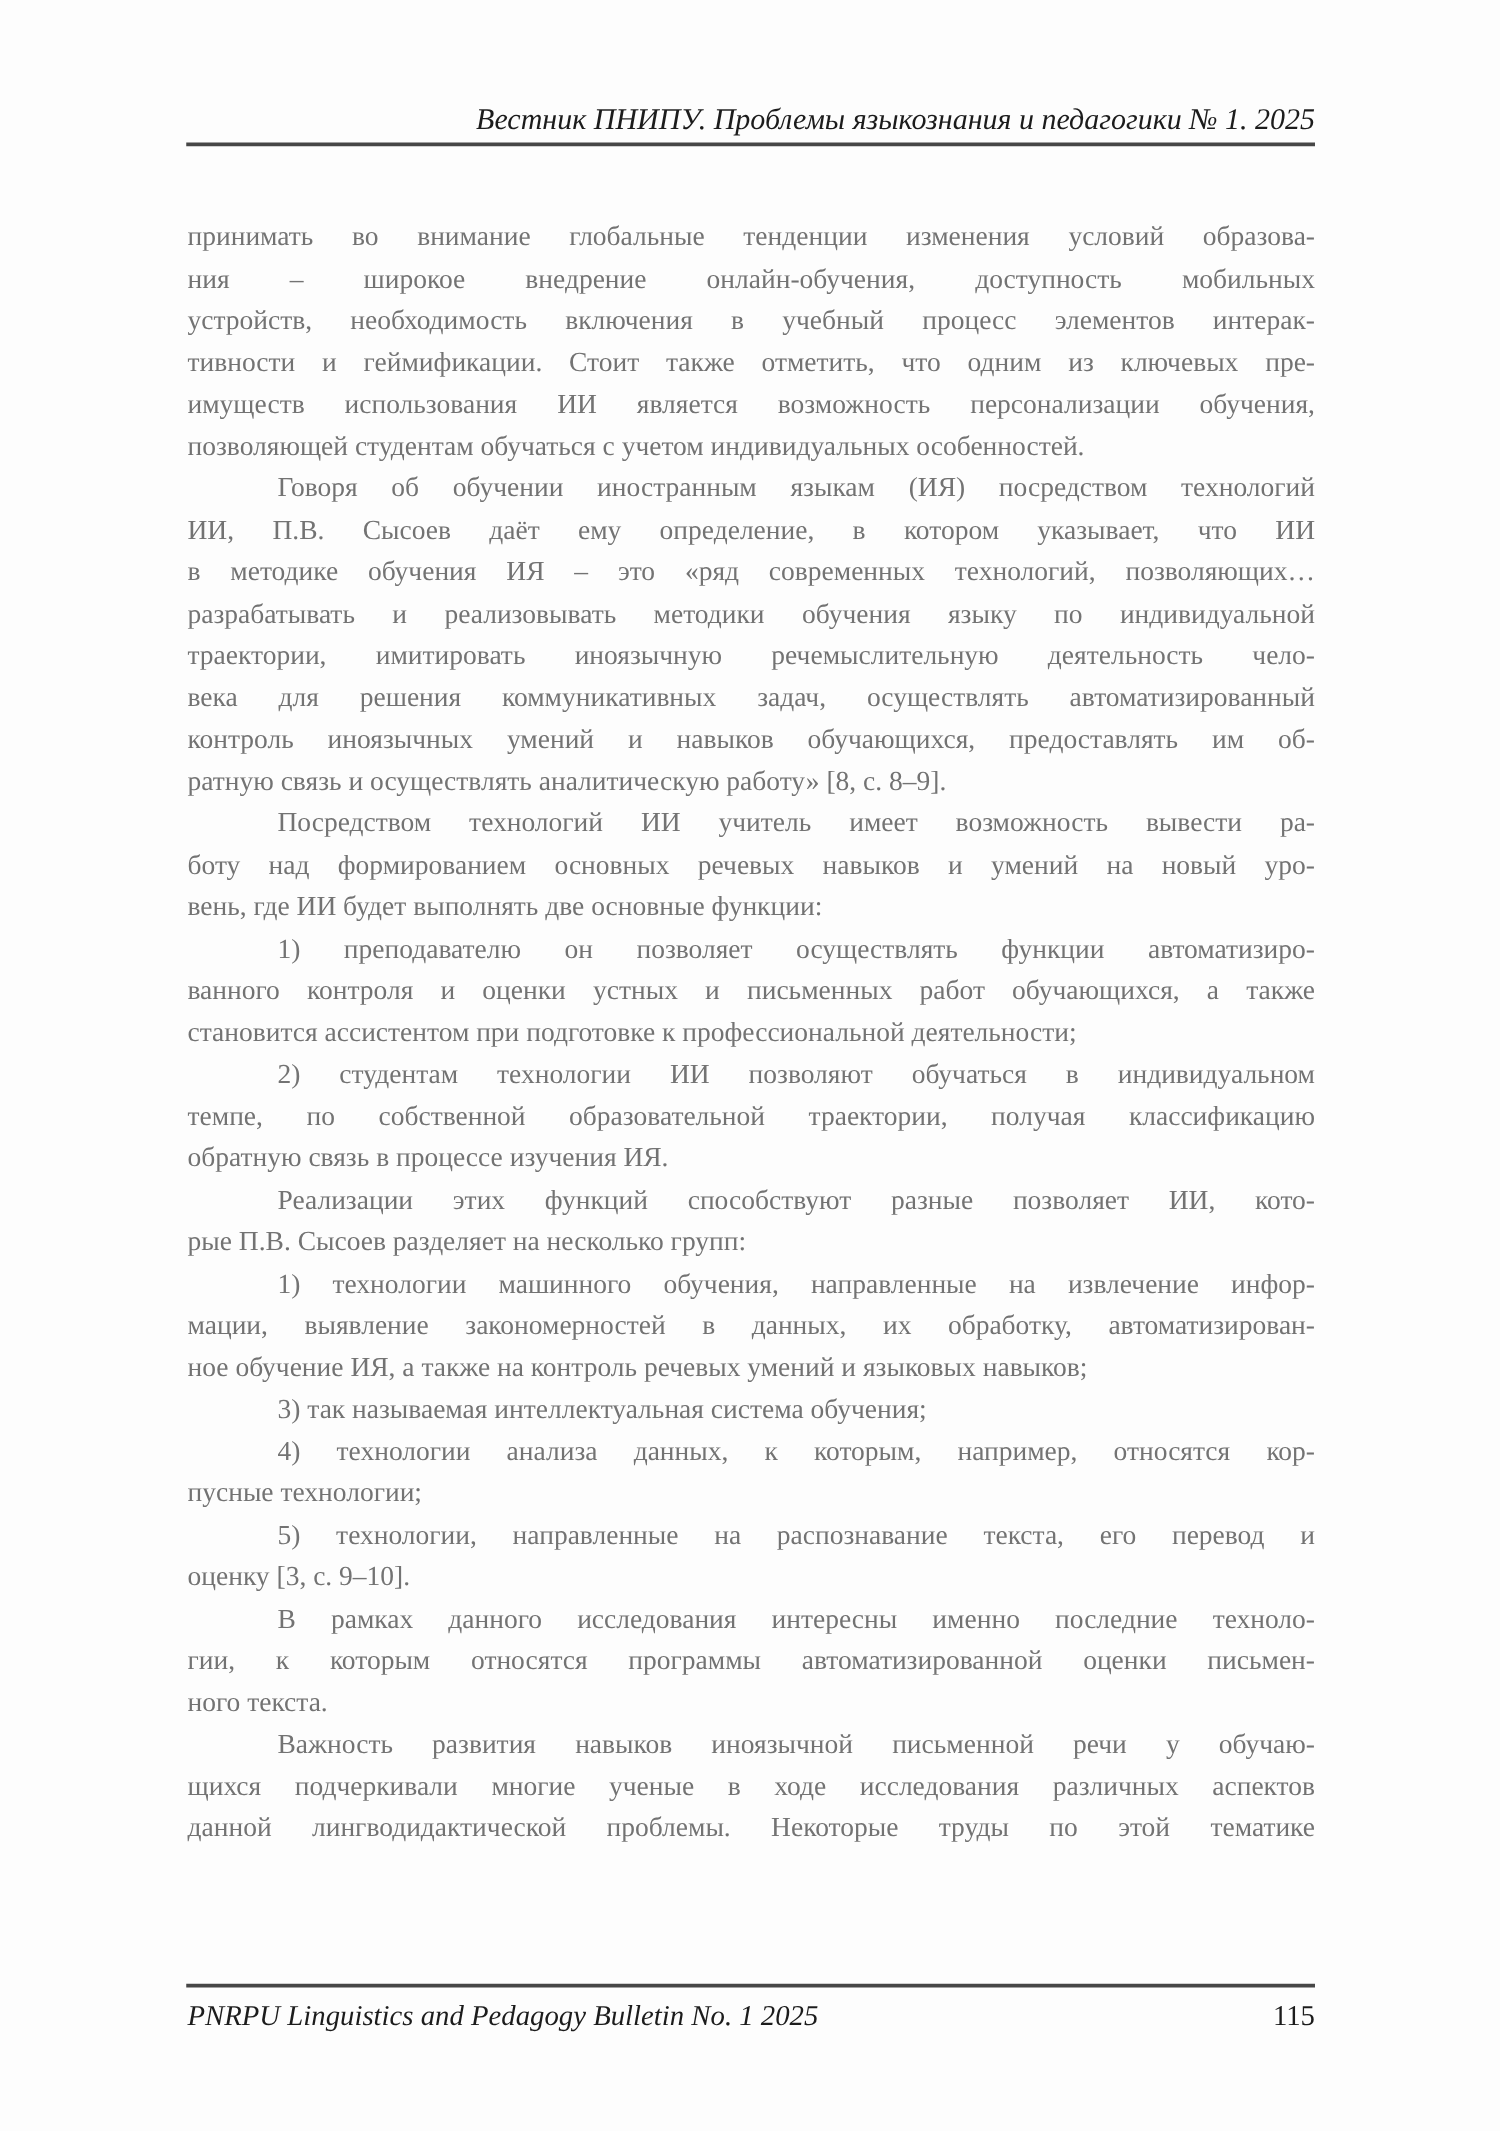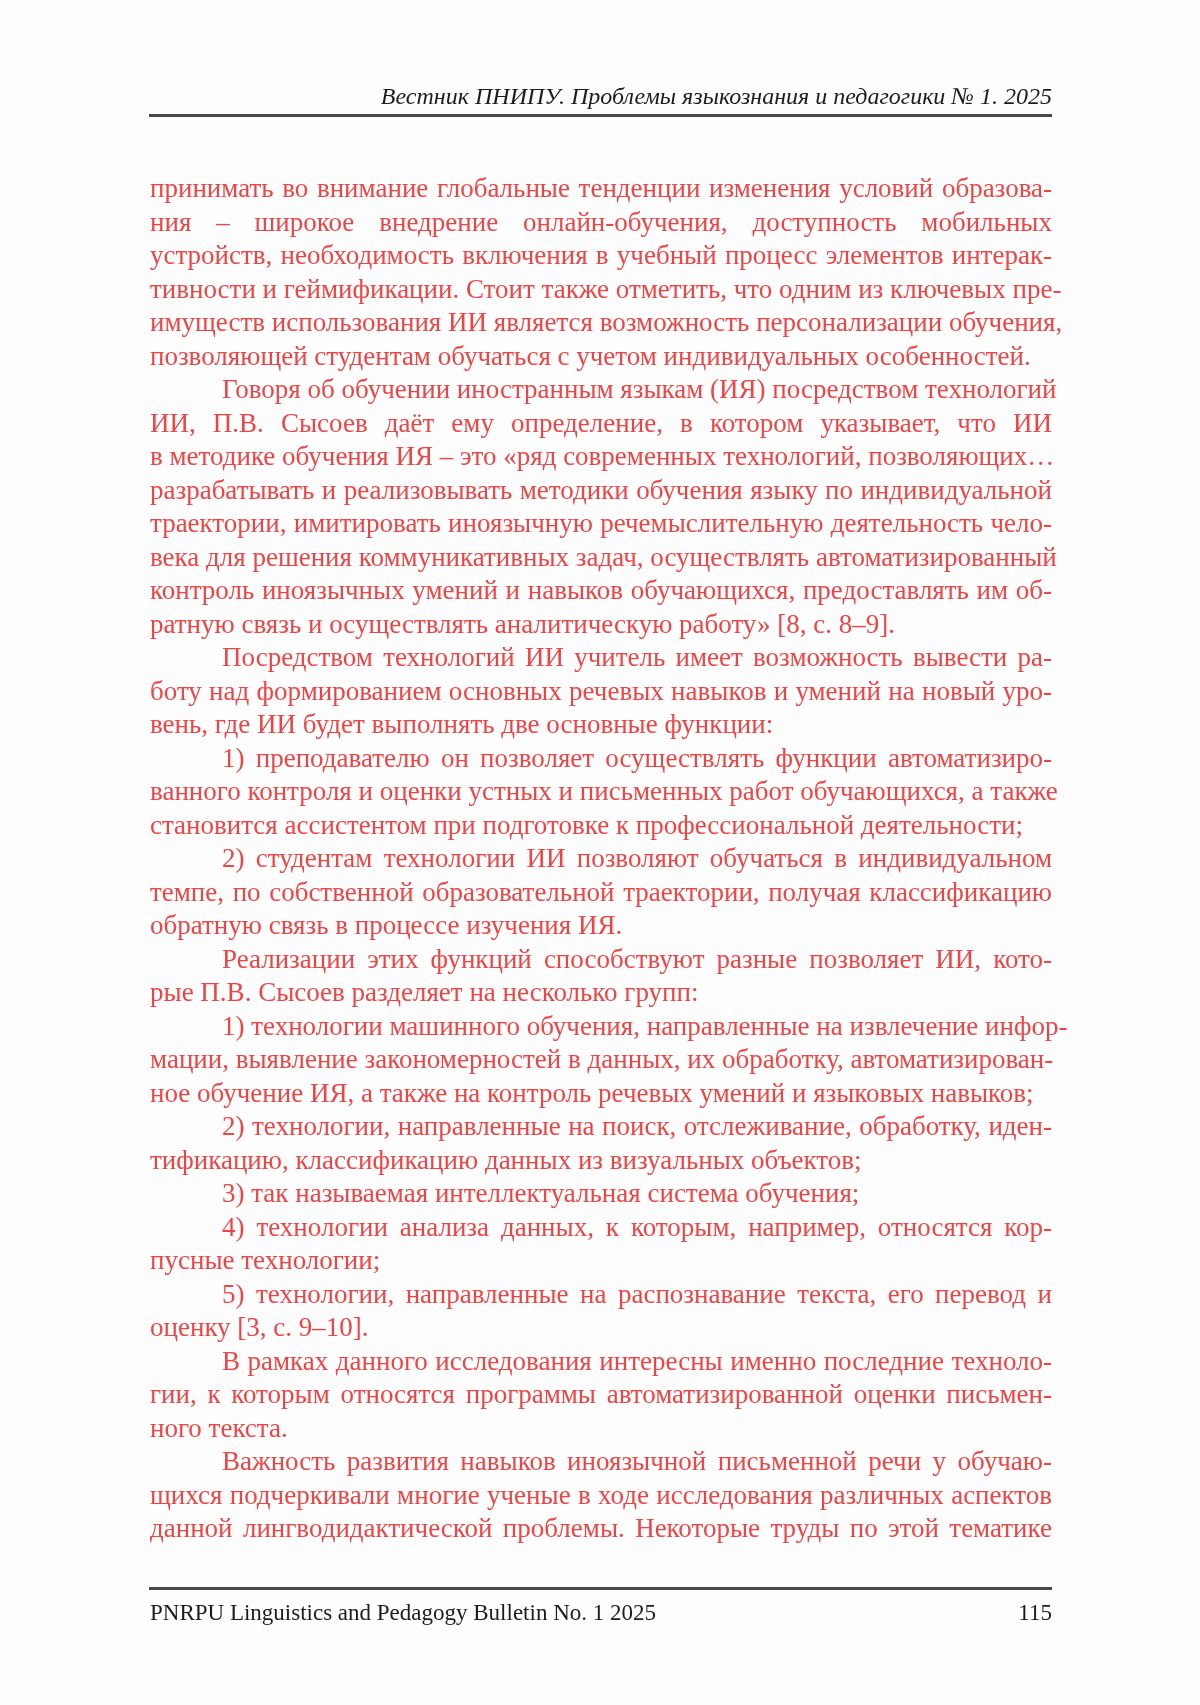--- a/index.html
+++ b/index.html
@@ -24,23 +24,23 @@
     font-size:24px;line-height:28px;
     color:#1c1c1c;
     white-space:nowrap;
   }
   .rule{position:absolute;left:149px;width:903px;background:#474747;}
   .header-rule{top:114px;height:3px;}
   
   .body-text{
     position:absolute;
     top:172px;left:150px;width:902px;
-    font-size:27px;
+    font-size:22px;
     line-height:33.5px;
-    color:#ef4444;
+    color:#737373;
   }
   .paragraph{margin:0;}
   .line{
     white-space:nowrap;
     text-align:justify;
     text-align-last:justify;
   }
   .line.last{
     text-align-last:left;
   }
@@ -51,21 +51,21 @@
   .footer-rule{top:1587px;height:3px;}
   .footer-row{
     position:absolute;
     top:1598px;left:150px;width:902px;
     display:flex;
     justify-content:space-between;
     align-items:baseline;
     font-size:23px;line-height:30px;
     color:#1c1c1c;
   }
-  .footer-journal{white-space:nowrap;}
+  .footer-journal{font-style:italic;white-space:nowrap;}
   .footer-page{font-style:normal;}
 </style>
 </head>
 <body>
 
 <div class="page">
 
   <div class="header-title">Вестник ПНИПУ. Проблемы языкознания и педагогики № 1. 2025</div>
   <div class="rule header-rule"></div>
 
@@ -106,24 +106,20 @@
       <div class="paragraph">
         <div class="line indent">Реализации этих функций способствуют разные позволяет ИИ, кото-</div>
         <div class="line last">рые П.В. Сысоев разделяет на несколько групп:</div>
       </div>
       <div class="paragraph">
         <div class="line indent">1) технологии машинного обучения, направленные на извлечение инфор-</div>
         <div class="line">мации, выявление закономерностей в данных, их обработку, автоматизирован-</div>
         <div class="line last">ное обучение ИЯ, а также на контроль речевых умений и языковых навыков;</div>
       </div>
       <div class="paragraph">
-        <div class="line indent">2) технологии, направленные на поиск, отслеживание, обработку, иден-</div>
-        <div class="line last">тификацию, классификацию данных из визуальных объектов;</div>
-      </div>
-      <div class="paragraph">
         <div class="line last indent">3) так называемая интеллектуальная система обучения;</div>
       </div>
       <div class="paragraph">
         <div class="line indent">4) технологии анализа данных, к которым, например, относятся кор-</div>
         <div class="line last">пусные технологии;</div>
       </div>
       <div class="paragraph">
         <div class="line indent">5) технологии, направленные на распознавание текста, его перевод и</div>
         <div class="line last">оценку [3, с. 9–10].</div>
       </div>

